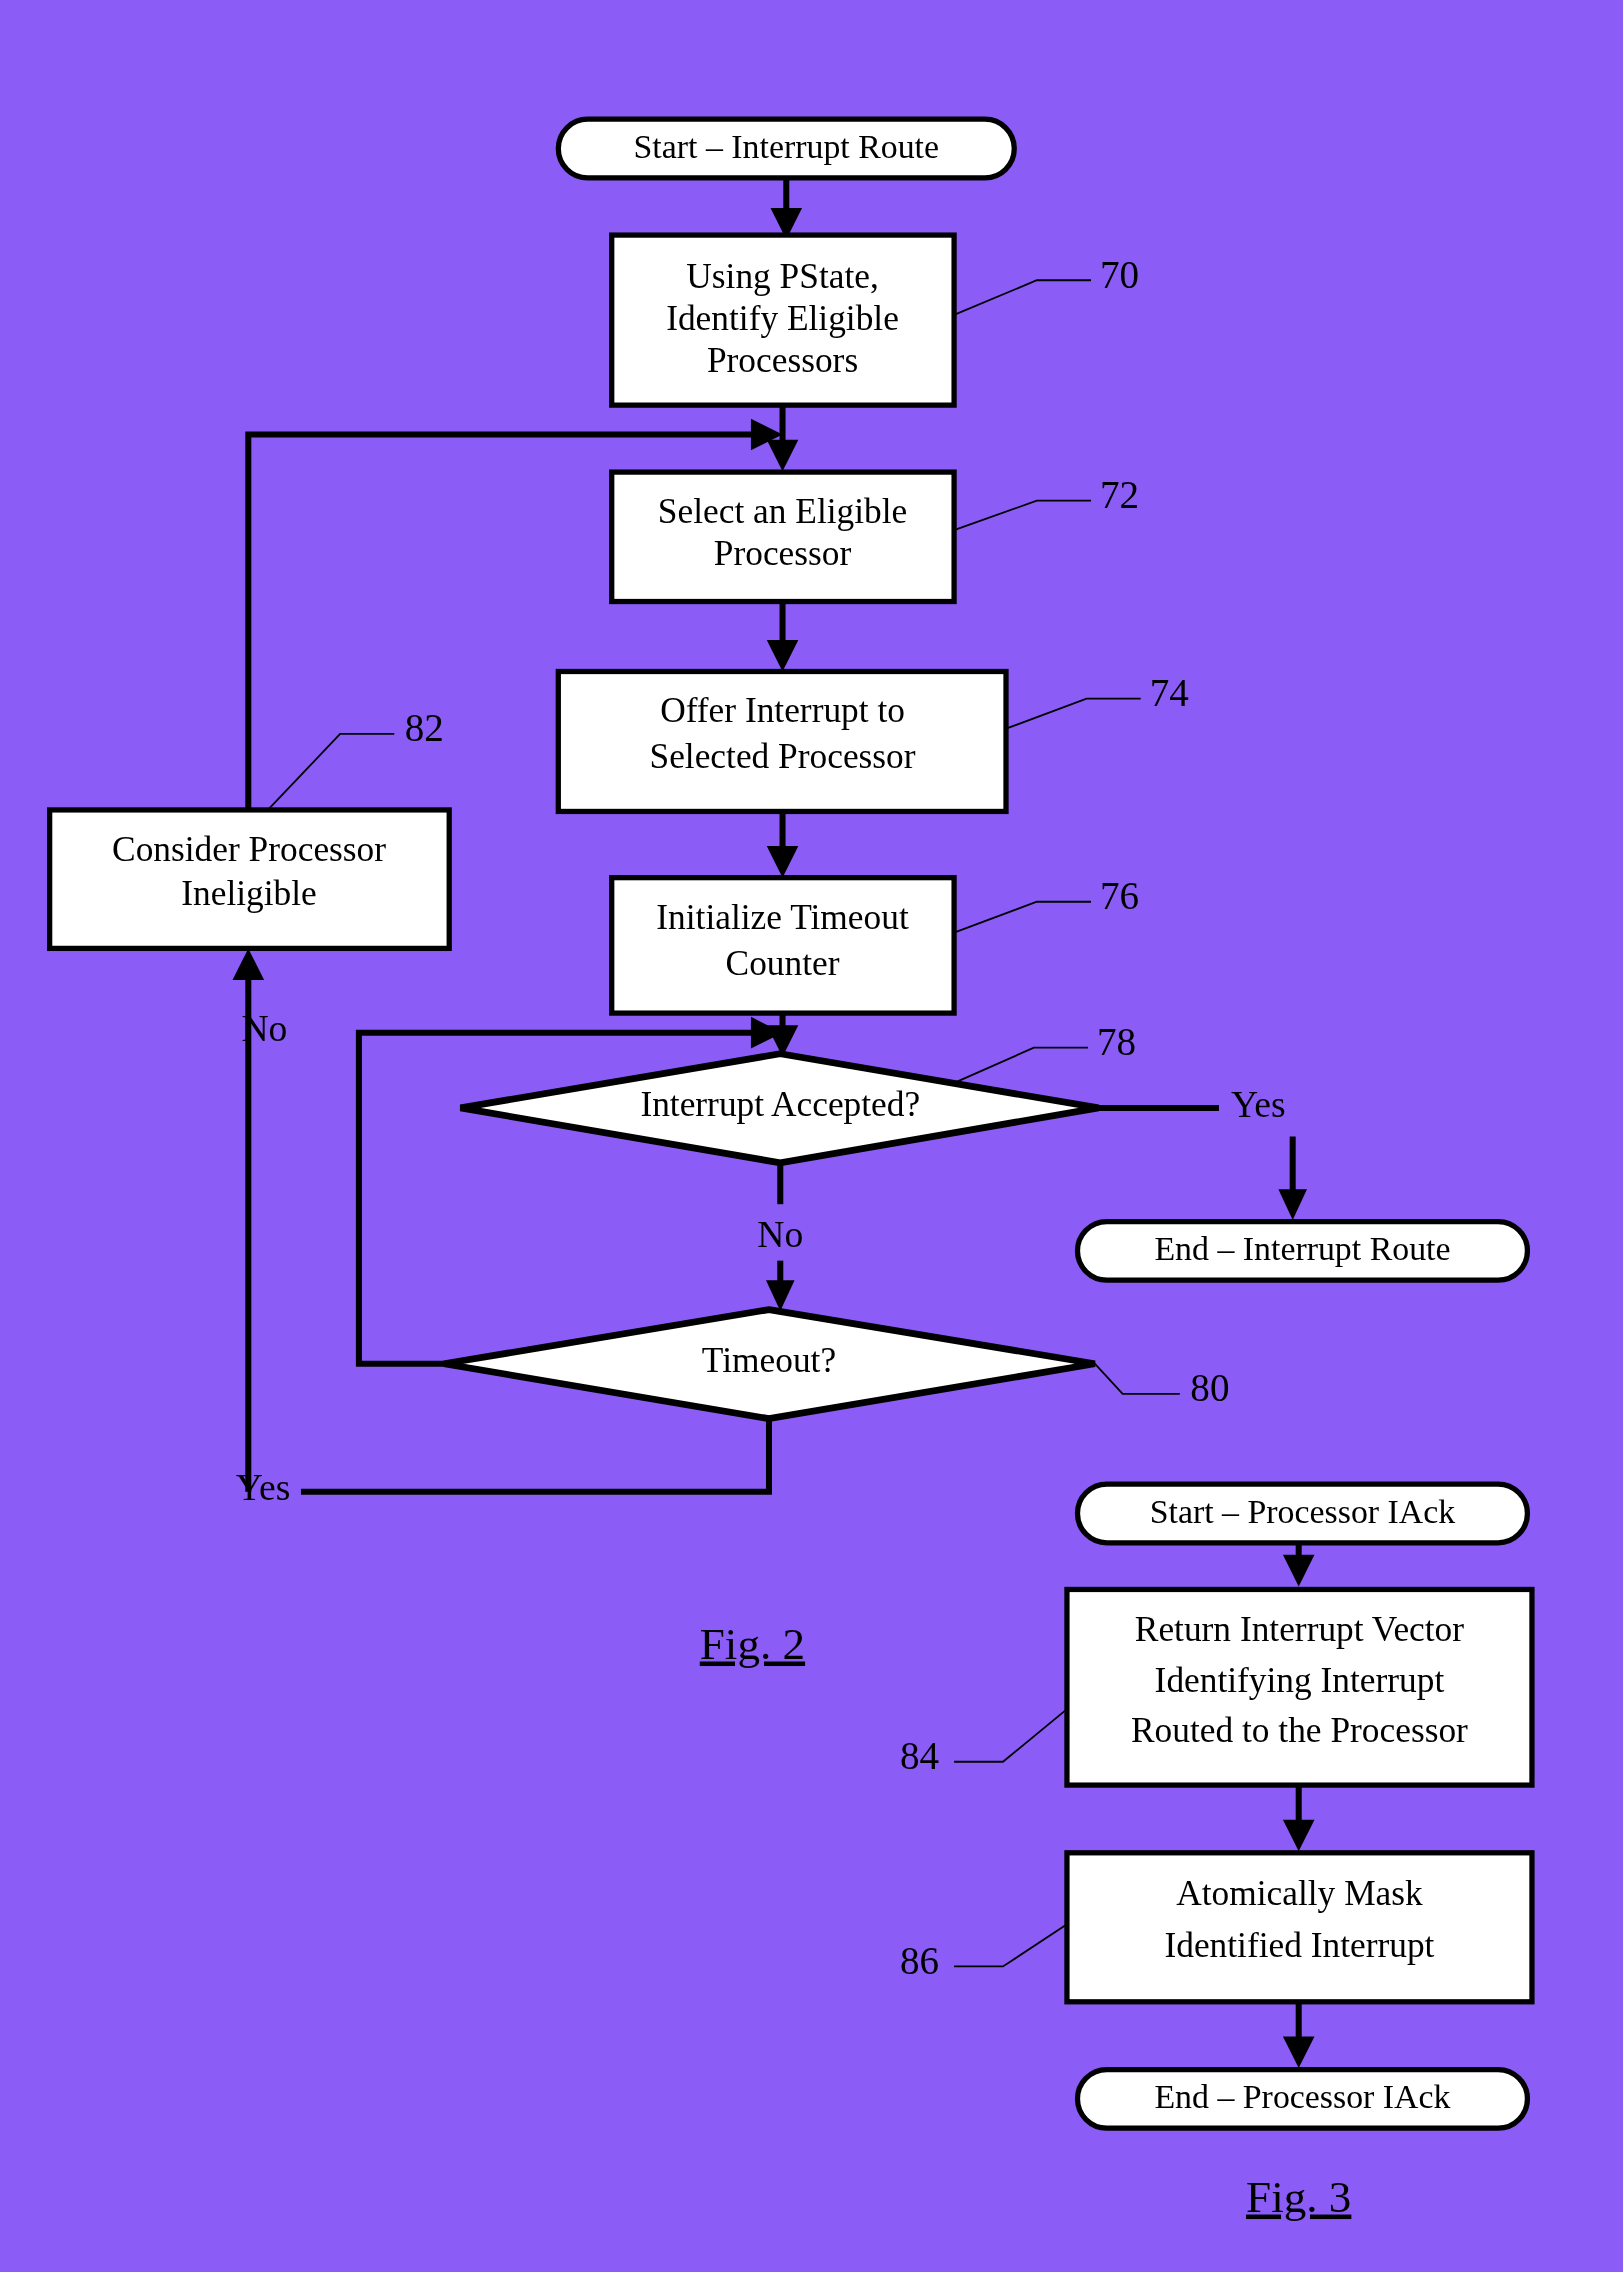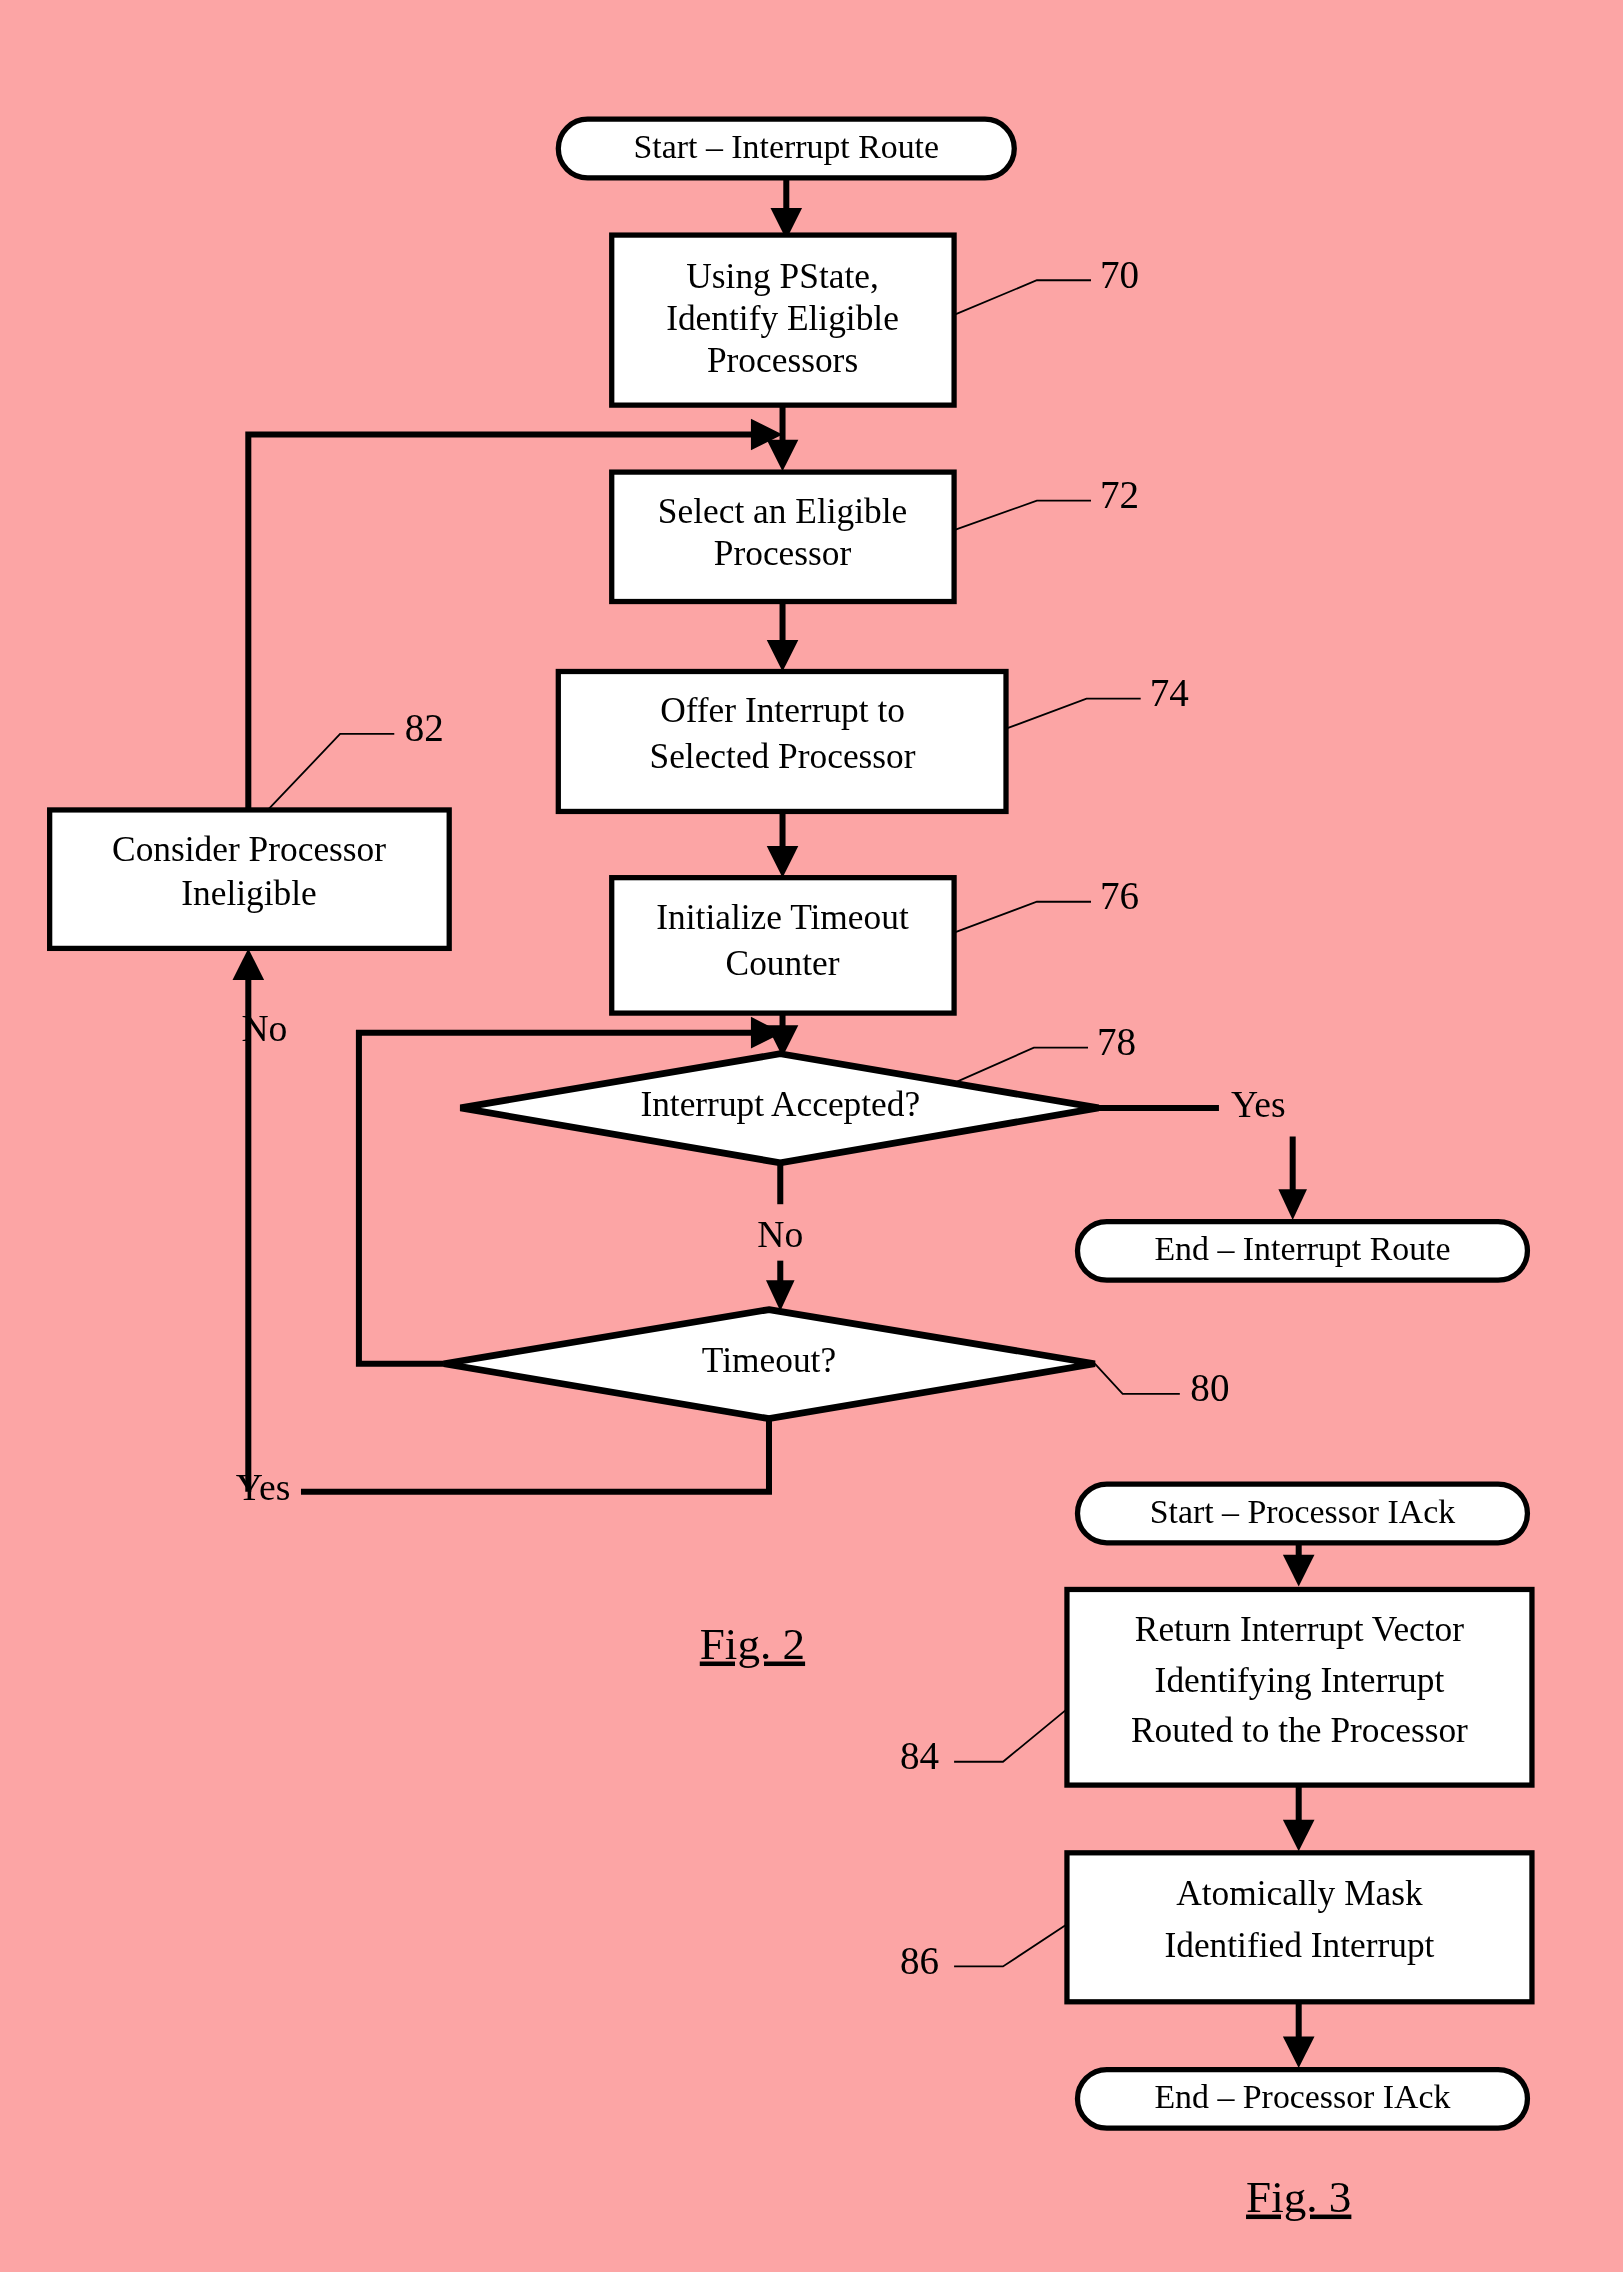--- a/index.html
+++ b/index.html
@@ -7,21 +7,21 @@
     padding: 0;
     background: #ffffff;
   }
   body {
     font-family: "Liberation Serif", "DejaVu Serif", serif;
   }
   #page {
     position: relative;
     width: 1623px;
     height: 2273px;
-    background: #fca5a5;
+    background: #8b5cf6;
     overflow: hidden;
   }
   svg.diagram {
     position: absolute;
     top: 0;
     left: 0;
     width: 1623px;
     height: 2273px;
     display: block;
   }

